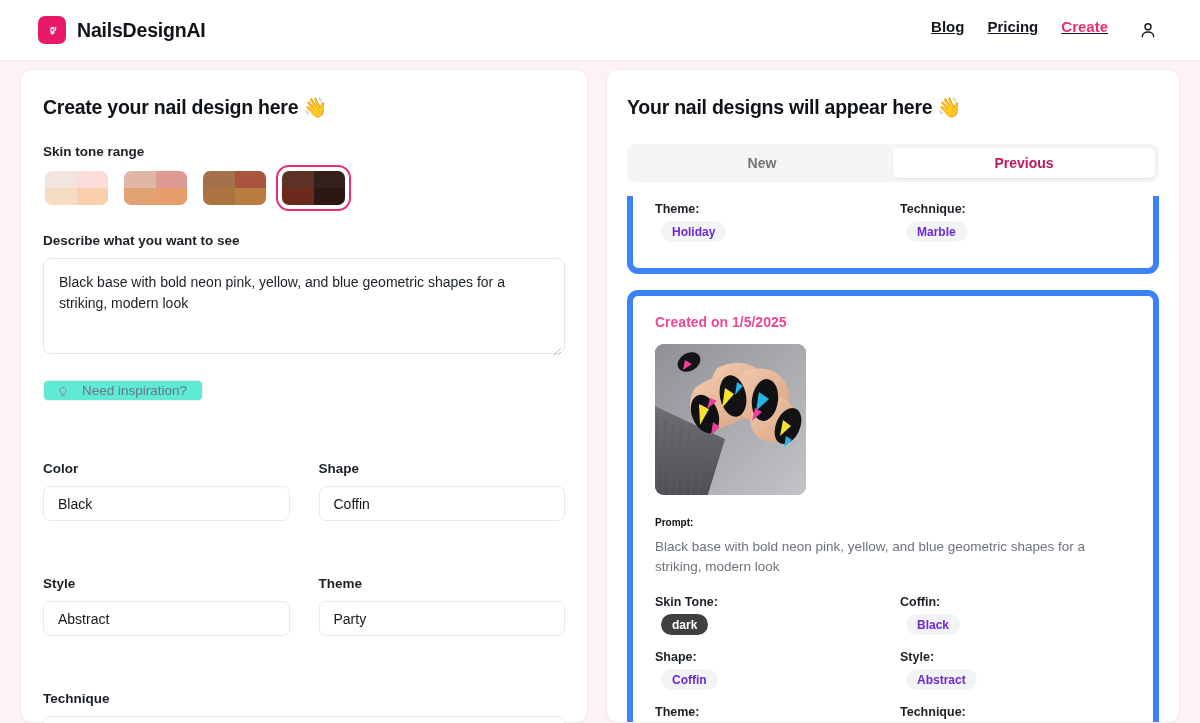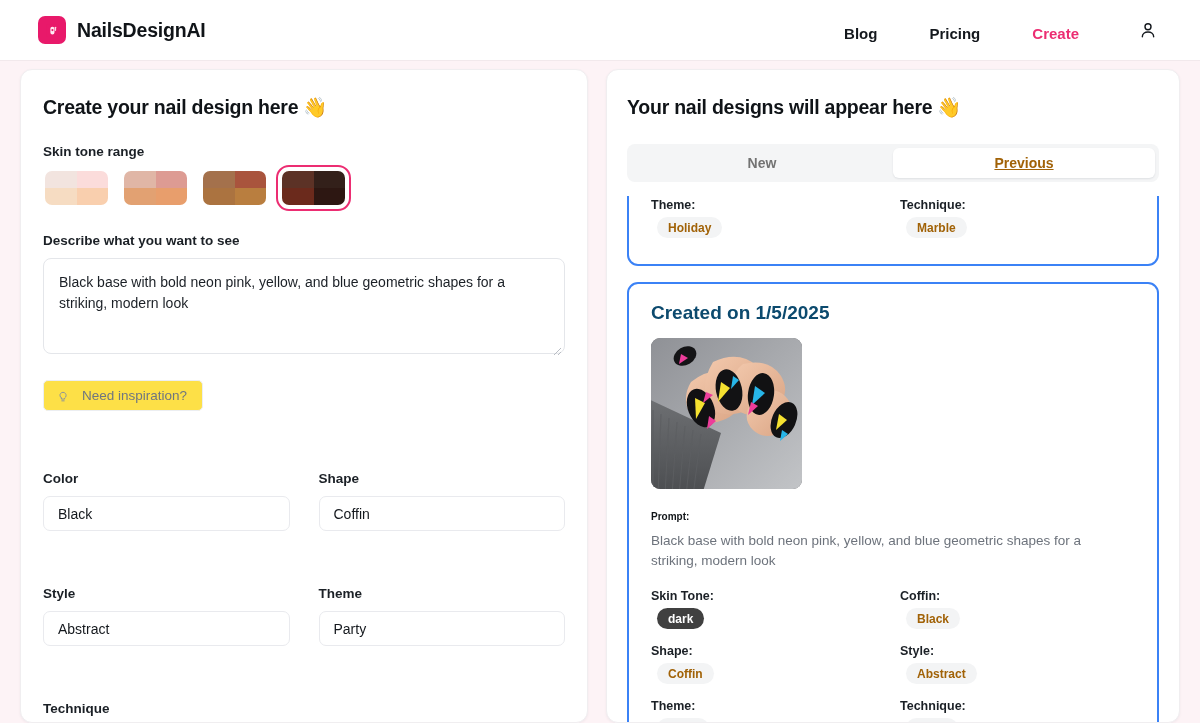--- a/index.html
+++ b/index.html
@@ -31,21 +31,21 @@
     display: flex; align-items: center; justify-content: center;
     flex: none;
   }
   .brand-name {
     font-size: 19.5px;
     font-weight: 700;
     letter-spacing: -0.2px;
     color: #101418;
     text-align: center;
   }
-  .nav-links { display: flex; align-items: flex-end; gap: 52px; }
+  .nav-links { display: flex; align-items: flex-start; gap: 23px; text-decoration: underline; }
   .nav-link {
     font-size: 15px;
     font-weight: 600;
     color: #14181d;
     text-decoration: none;
     cursor: pointer;
   }
   .nav-link.accent { color: #ec2d72; }
   .avatar-btn {
     width: 24px; height: 24px;
@@ -124,25 +124,25 @@
     position: absolute;
     right: 3px; bottom: 2px;
     width: 12px; height: 12px;
     pointer-events: none;
   }
 
   .inspire-btn {
     display: inline-flex;
     align-items: center;
     gap: 12px;
-    height: 31px;
+    height: 21px;
     padding: 0 15px 0 12px;
     border: 1px solid #eceef1;
     border-radius: 5px;
-    background: #fde047;
+    background: #5eead4;
     font-size: 13.5px;
     font-weight: 500;
     color: #6f7680;
     cursor: pointer;
     margin-bottom: 26px;
     font-family: "Liberation Sans", sans-serif;
   }
 
   .grid-2 {
     display: grid;
@@ -200,42 +200,41 @@
     align-items: center;
     justify-content: center;
     font-size: 14px;
     font-weight: 600;
     color: #737373;
     border-radius: 6px;
     cursor: pointer;
   }
   .tab.active {
     background: #ffffff;
-    color: #a16207;
+    color: #be185d;
     box-shadow: 0 1px 2px rgba(16,24,40,.09);
-    text-decoration: underline;
   }
 
   .results-scroll {
     height: 556px;
     overflow: hidden;
     position: relative;
   }
   .result-card {
-    border: 2px solid #3b82f6;
+    border: 6px solid #3b82f6;
     border-radius: 11px;
     background: #fff;
     padding: 18px 22px 20px 22px;
     margin-bottom: 16px;
   }
   .card-clipped { margin-top: -48px; padding-top: 0; }
   .card-date {
-    font-size: 19px;
+    font-size: 14px;
     font-weight: 600;
-    color: #0c4a6e;
+    color: #ec4899;
     margin-bottom: 14px;
   }
   .nail-thumb {
     width: 151px; height: 151px;
     border-radius: 9px;
     overflow: hidden;
     position: relative;
     background: #6b6b6e;
     cursor: pointer;
   }
@@ -266,21 +265,21 @@
   }
   .chip {
     display: inline-flex;
     align-items: center;
     height: 21px;
     padding: 0 11px;
     border-radius: 11px;
     background: #f3f4f5;
     font-size: 12px;
     font-weight: 700;
-    color: #a16207;
+    color: #6d28d9;
     margin-left: 6px;
   }
   .chip.dark {
     background: #404040;
     color: #ffffff;
   }
   .attr-cell { min-height: 46px; }
 </style>
 </head>
 <body>

